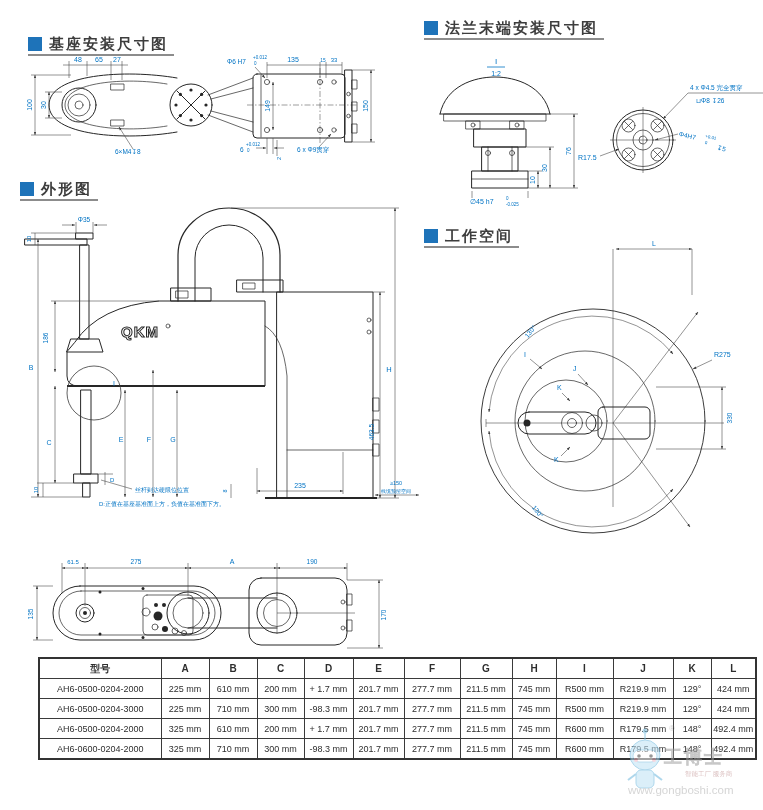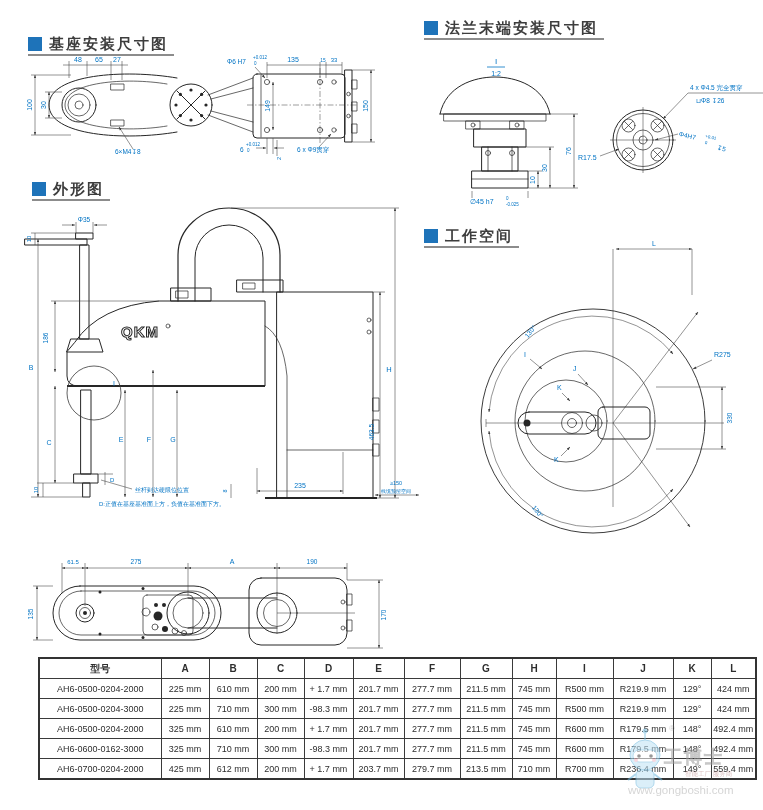--- a/index.html
+++ b/index.html
@@ -36,21 +36,21 @@
   </svg>
 
   <div class="sec-head" style="left:28px;top:12px;margin-top:24px;">
     <span class="sq"></span>
     <span class="t">基座安装尺寸图</span>
   </div>
   <div class="sec-head" style="left:424px;top:20px;align-items:center;">
     <span class="sq"></span>
     <span class="t">法兰末端安装尺寸图</span>
   </div>
-  <div class="sec-head" style="left:32px;top:181px;">
+  <div class="sec-head" style="left:20px;top:181px;">
     <span class="sq"></span>
     <span class="t">外形图</span>
   </div>
   <div class="sec-head" style="left:424px;top:228px;">
     <span class="sq"></span>
     <span class="t">工作空间</span>
   </div>
 
   <svg class="diagram" style="left:25px;top:48px" width="390" height="130" viewBox="0 0 390 130">
     <g>
@@ -484,48 +484,33 @@
           <td>201.7 mm</td>
           <td>277.7 mm</td>
           <td>211.5 mm</td>
           <td>745 mm</td>
           <td>R600 mm</td>
           <td>R179.5 mm</td>
           <td>148°</td>
           <td>492.4 mm</td>
         </tr>
         <tr>
-          <td>AH6-0600-0162-3000</td>
+          <td>AH6-0600-0204-2000</td>
           <td>325 mm</td>
           <td>710 mm</td>
           <td>300 mm</td>
           <td>-98.3 mm</td>
           <td>201.7 mm</td>
           <td>277.7 mm</td>
           <td>211.5 mm</td>
           <td>745 mm</td>
           <td>R600 mm</td>
           <td>R179.5 mm</td>
           <td>148°</td>
           <td>492.4 mm</td>
-        </tr>
-        <tr>
-          <td>AH6-0700-0204-2000</td>
-          <td>425 mm</td>
-          <td>612 mm</td>
-          <td>200 mm</td>
-          <td>+ 1.7 mm</td>
-          <td>203.7 mm</td>
-          <td>279.7 mm</td>
-          <td>213.5 mm</td>
-          <td>710 mm</td>
-          <td>R700 mm</td>
-          <td>R236.4 mm</td>
-          <td>149°</td>
-          <td>559.4 mm</td>
         </tr>
       </tbody>
   </table>
 
   <div class="watermark">
     <svg width="150" height="105" viewBox="0 0 150 105">
       <text x="57" y="31" style="font-size:8px;fill:#a8a8a8">®</text>
       <g>
         <line x1="33" y1="40" x2="33" y2="33" style="stroke:#7bbfe0;stroke-width:1.5"></line>
         <circle cx="33" cy="31" r="2.5" fill="#7bbfe0"></circle>

